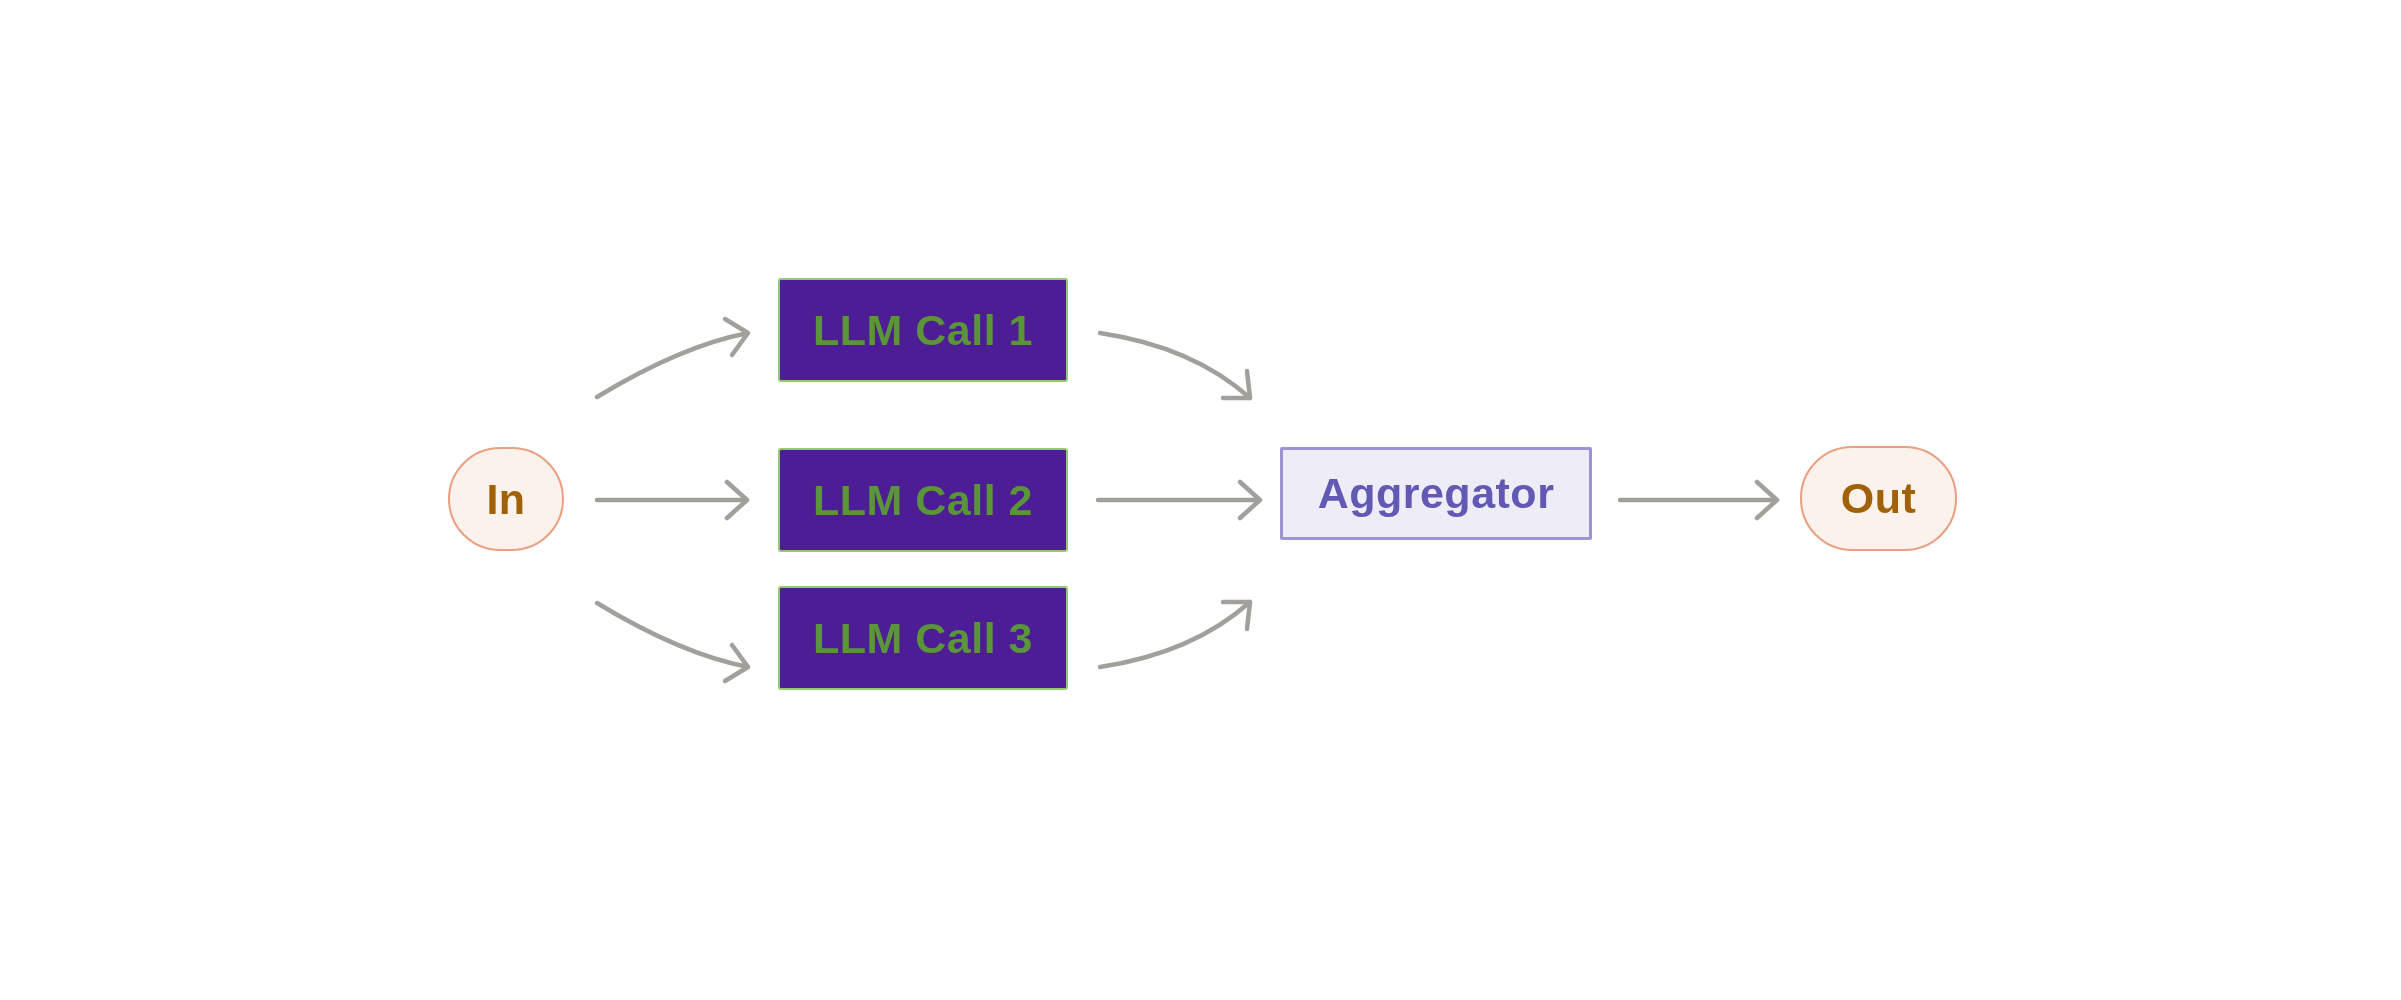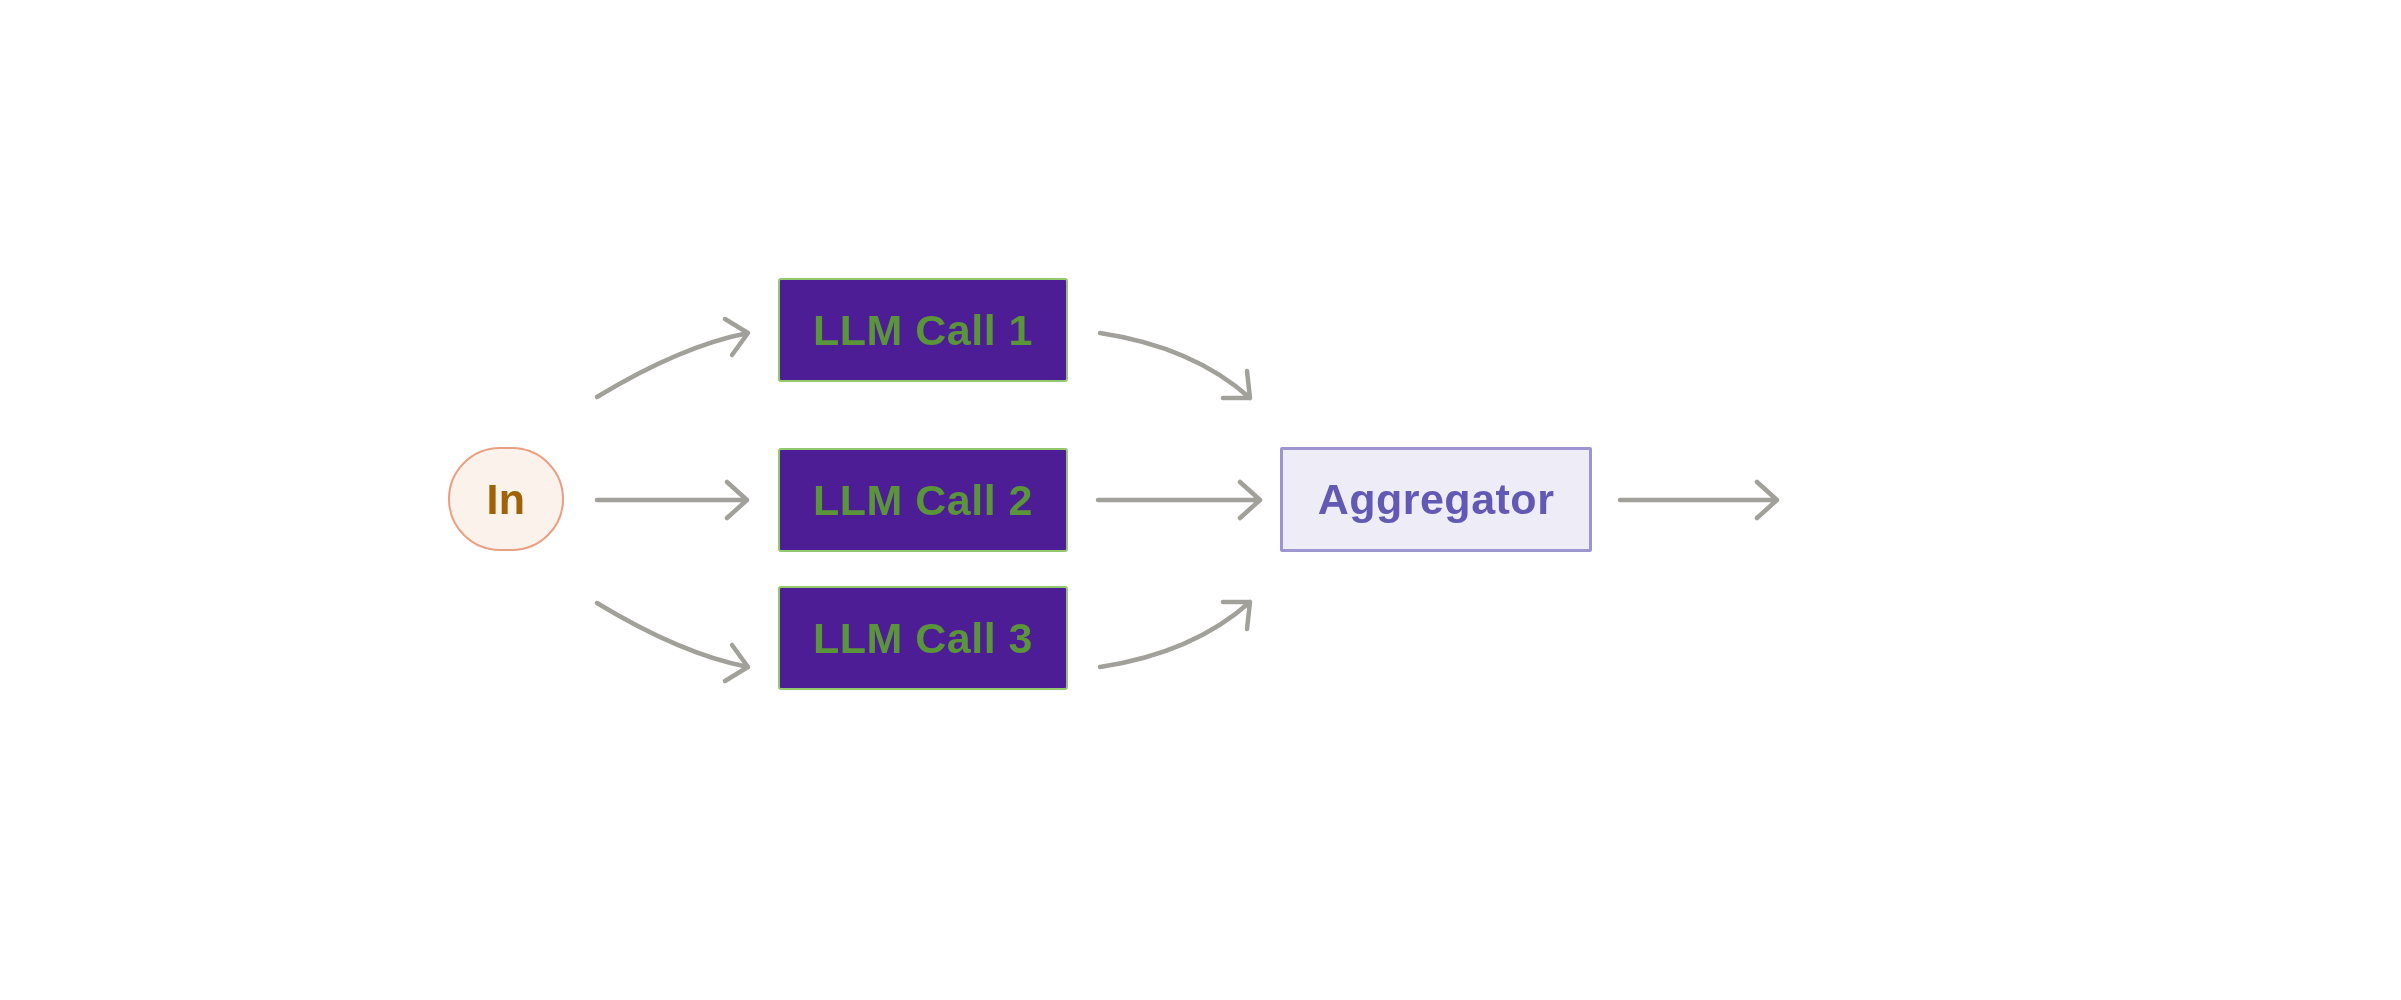--- a/index.html
+++ b/index.html
@@ -55,21 +55,21 @@
   .node.aggregator {
     background: #EDECF7;
     border: 3px solid #9C95D1;
     color: #6159B3;
     border-radius: 2px;
   }
   #node-in        { left: 448px;  top: 447px; width: 116px; height: 104px; }
   #node-llm1      { left: 778px;  top: 278px; width: 290px; height: 104px; }
   #node-llm2      { left: 778px;  top: 448px; width: 290px; height: 104px; }
   #node-llm3      { left: 778px;  top: 586px; width: 290px; height: 104px; }
-  #node-agg       { left: 1280px; top: 447px; width: 312px; height: 105px; }
+  #node-agg       { left: 1280px; top: 447px; width: 312px; height: 93px; }
   #node-out       { left: 1800px; top: 446px; width: 157px; height: 105px; }
 </style>
 </head>
 <body>
 
 <div class="canvas">
 
   <svg class="edges-layer" viewBox="0 0 2401 1000" aria-hidden="true">
 
     <path d="M 597 397 Q 681 346 748 333 M 725 319 L 748 333 L 732 355"></path>
@@ -100,14 +100,17 @@
   </div>
 
   <div id="node-llm3" class="node llm">
     <span>LLM Call 3</span>
   </div>
 
   <div id="node-agg" class="node aggregator">
     <span>Aggregator</span>
   </div>
 
+  <div id="node-out" class="node terminal">
+    <span>Out</span>
+  </div>
 
 </div>
 
 </body></html>

